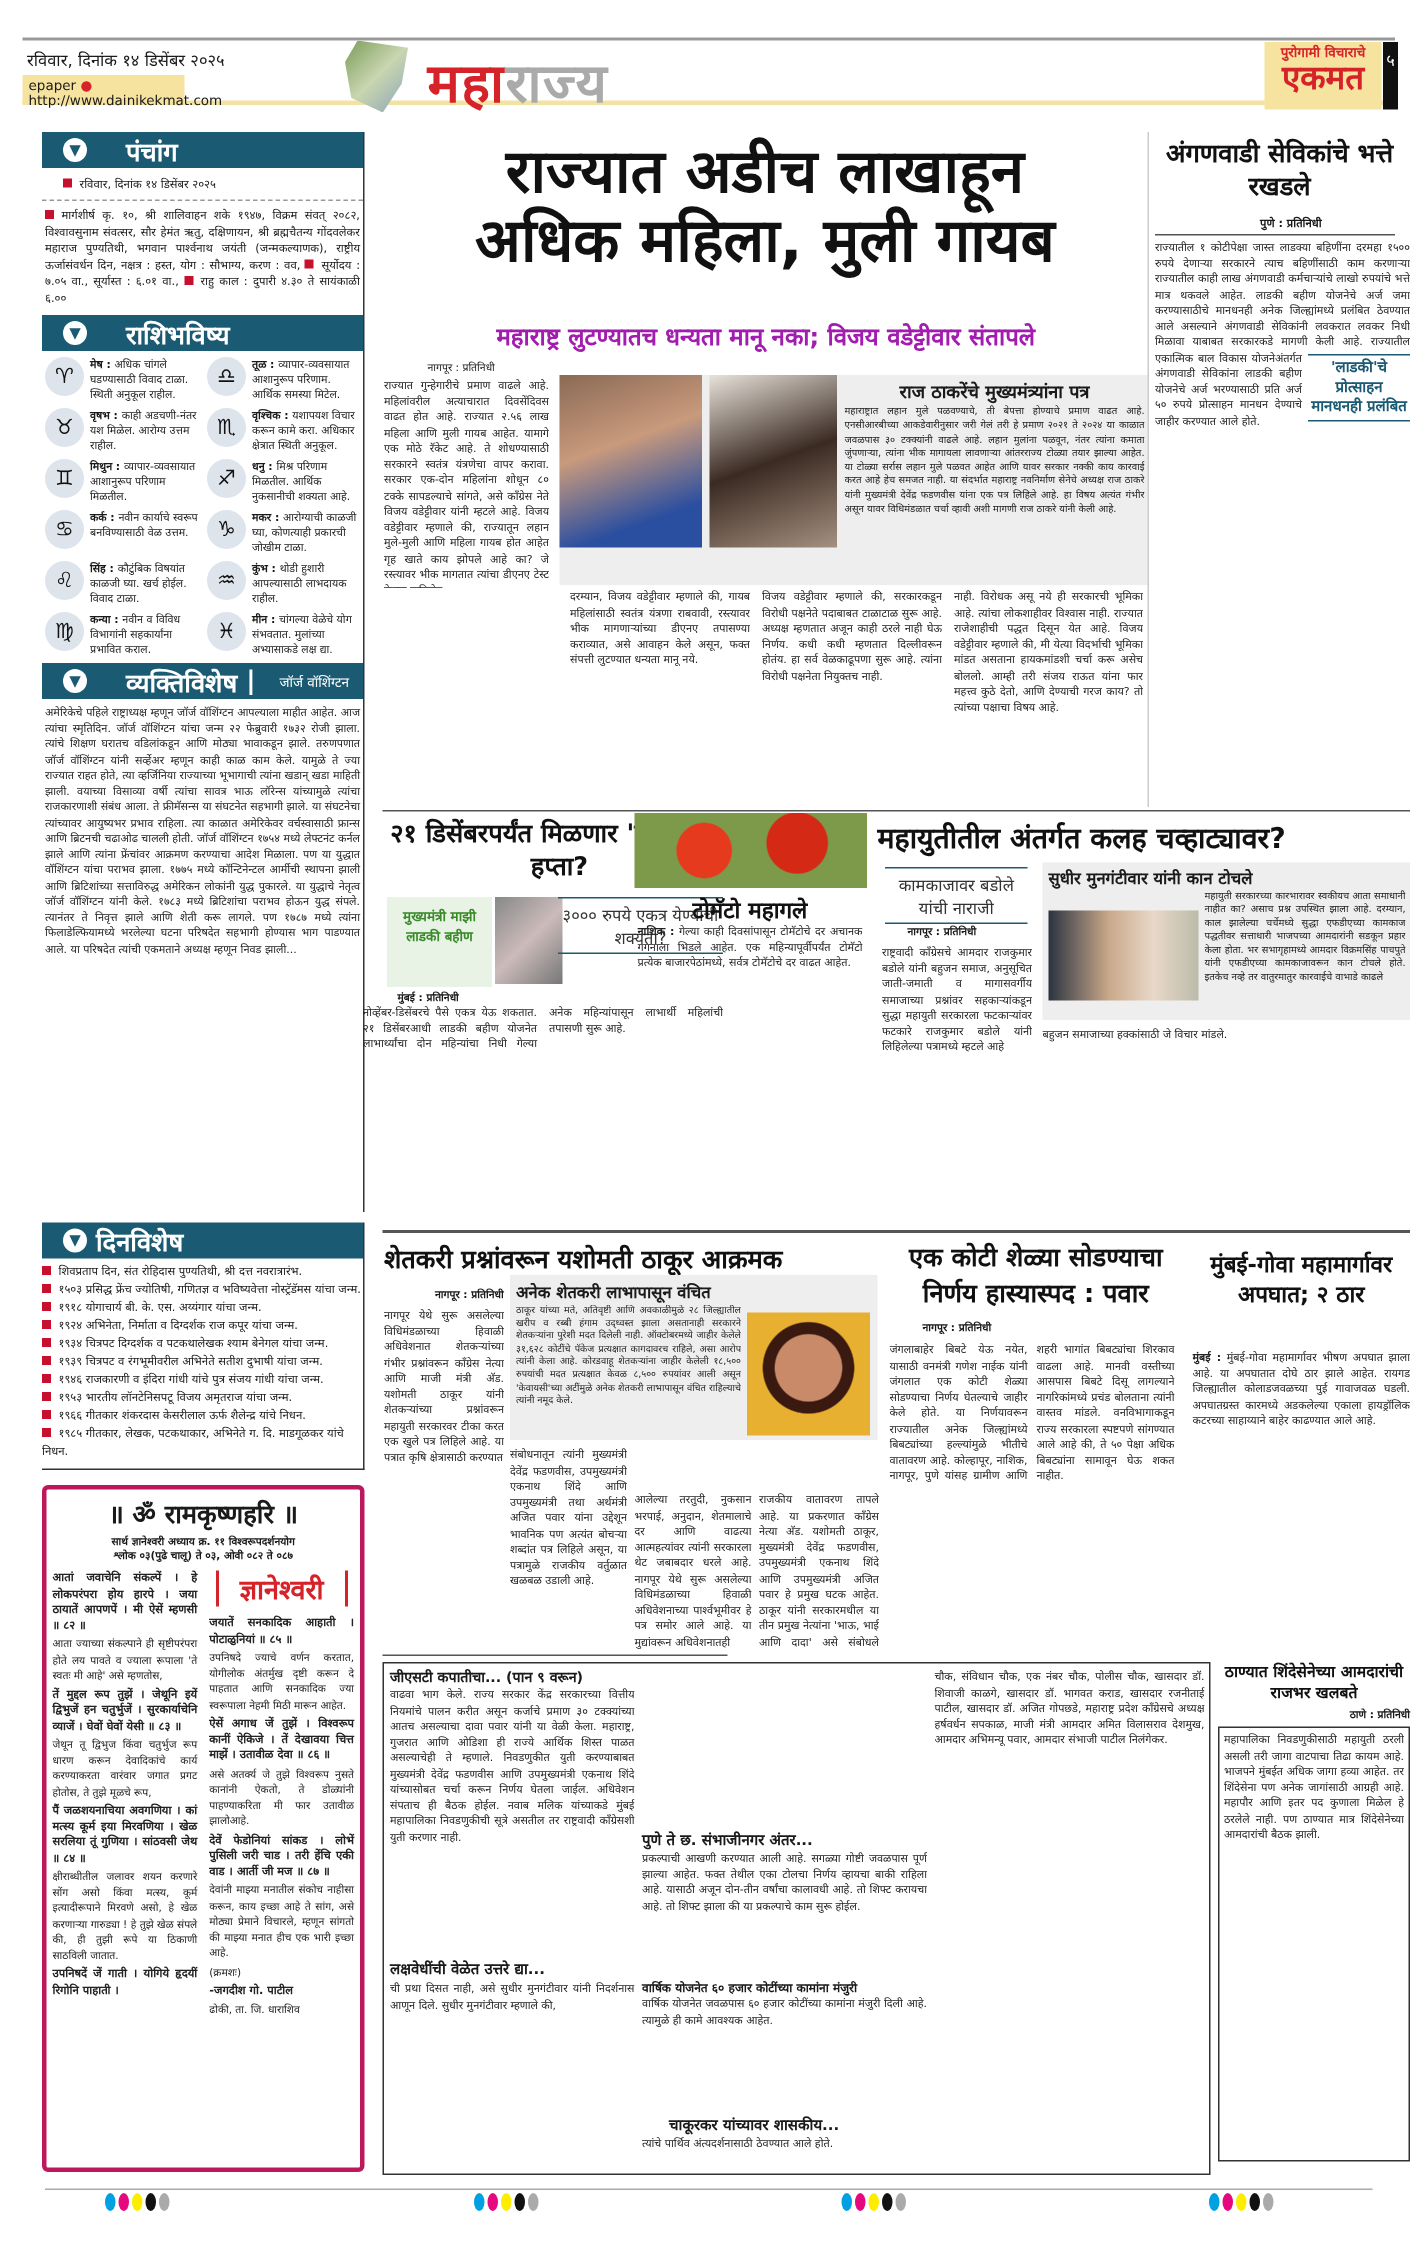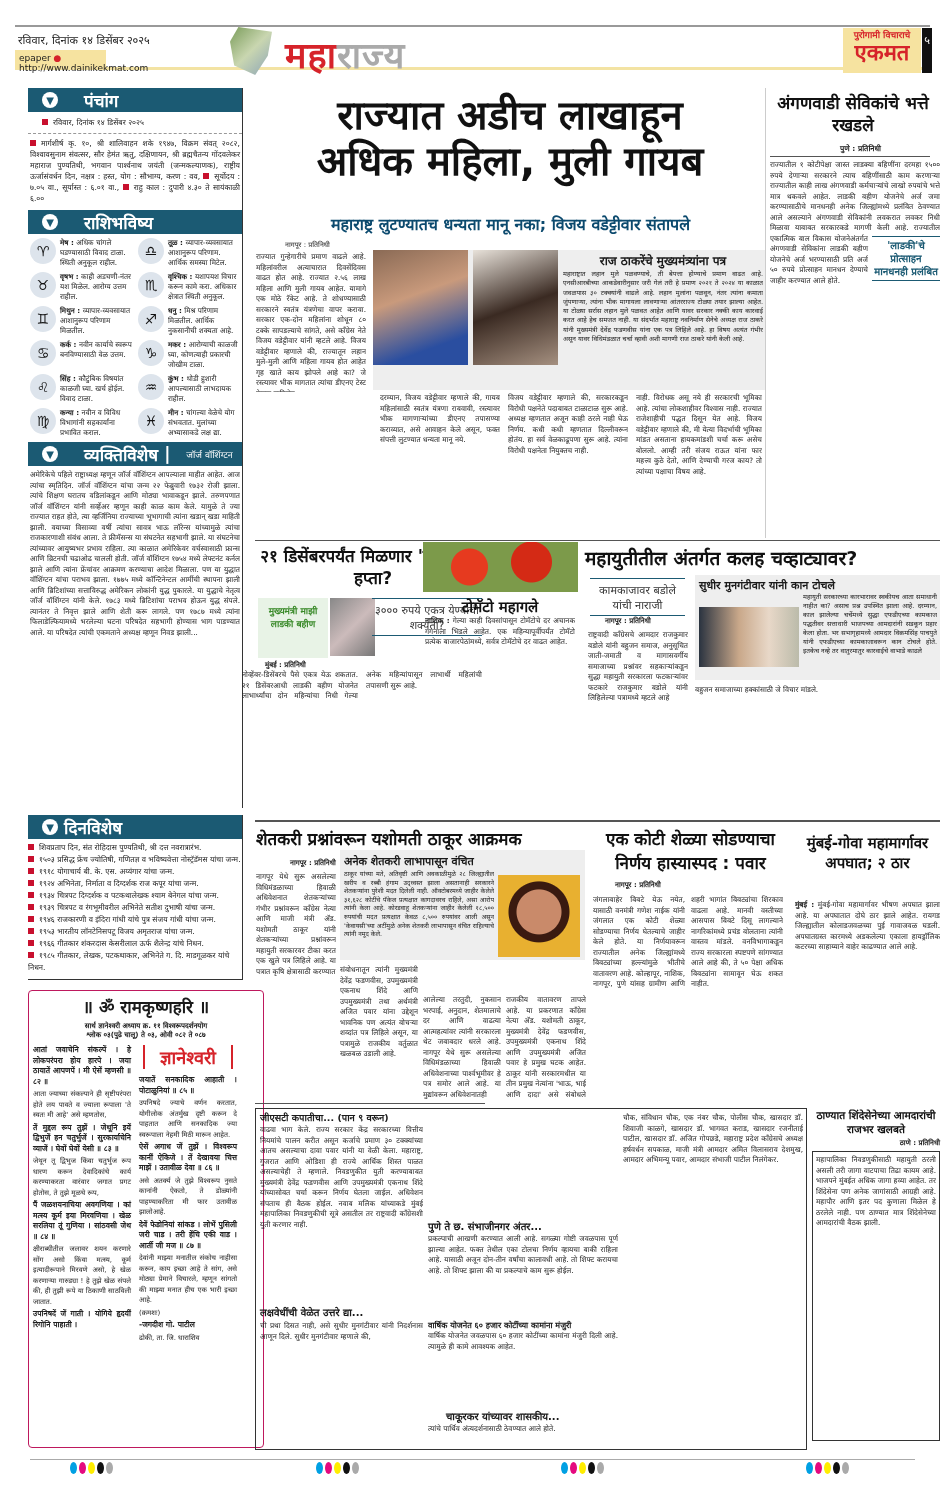--- a/index.html
+++ b/index.html
@@ -1,20 +1,20 @@
 <!DOCTYPE html>
 <html><head>
 <meta charset="utf-8">
 <style>
 *{box-sizing:border-box;margin:0;padding:0}
 body{width:945px;height:1501px;background:#fff;font-family:"DejaVu Sans",sans-serif;color:#1a1a1a;position:relative;overflow:hidden}
 .abs{position:absolute}
 .masthead{left:15px;top:25px;width:915px;height:45px;border-top:2px solid #999;border-bottom:3px solid #f3e3a3}
 .mh-date{left:18px;top:32px;font-size:11px}
-.mh-epaper{left:15px;top:50px;width:91px;height:19px;background:#f6e3a0;font-size:9px;padding:3px 4px}
+.mh-epaper{left:15px;top:50px;width:108px;height:19px;background:#f6e3a0;font-size:9px;padding:3px 4px}
 .mh-title{left:285px;top:30px;font-size:36px;font-weight:bold;color:#d6232a;letter-spacing:1px}
 .mh-title .gray{color:#aaa}
 .mh-map{left:230px;top:27px;width:42px;height:48px;background:linear-gradient(135deg,#7a9c5a,#c9d6b0,#8aa3b8);clip-path:polygon(20% 0,100% 10%,90% 60%,60% 100%,10% 80%,0 30%)}
 .mh-brand{left:843px;top:28px;width:78px;height:45px;background:#f6e3a0;text-align:center}
 .mh-brand .tag{font-size:9px;color:#d6232a;font-weight:bold}
 .mh-brand .name{font-size:22px;color:#d6232a;font-weight:bold;line-height:24px}
 .mh-page{left:922px;top:28px;width:10px;height:45px;background:#111;color:#fff;font-size:11px;text-align:center;padding-top:4px}
 .panel{left:28px;width:215px;border-right:1px solid #333}
 .sec-head{background:#1b5a73;color:#fff;height:24px;display:flex;align-items:center;font-weight:bold;font-size:17px}
 .sec-head .chev{width:16px;height:16px;border-radius:50%;background:#fff;color:#1b5a73;font-size:10px;display:flex;align-items:center;justify-content:center;margin:0 26px 0 14px}
@@ -137,21 +137,21 @@
       <div class="small" style="font-size: 7.6px; line-height: 12px;"><span class="bullet"></span>१९२४ अभिनेता, निर्माता व दिग्दर्शक राज कपूर यांचा जन्म.</div>
       <div class="small" style="font-size: 7.6px; line-height: 12px;"><span class="bullet"></span>१९३४ चित्रपट दिग्दर्शक व पटकथालेखक श्याम बेनेगल यांचा जन्म.</div>
       <div class="small" style="font-size: 7.6px; line-height: 12px;"><span class="bullet"></span>१९३९ चित्रपट व रंगभूमीवरील अभिनेते सतीश दुभाषी यांचा जन्म.</div>
       <div class="small" style="font-size: 7.6px; line-height: 12px;"><span class="bullet"></span>१९४६ राजकारणी व इंदिरा गांधी यांचे पुत्र संजय गांधी यांचा जन्म.</div>
       <div class="small" style="font-size: 7.6px; line-height: 12px;"><span class="bullet"></span>१९५३ भारतीय लॉनटेनिसपटू विजय अमृतराज यांचा जन्म.</div>
       <div class="small" style="font-size: 7.6px; line-height: 12px;"><span class="bullet"></span>१९६६ गीतकार शंकरदास केसरीलाल ऊर्फ शैलेन्द्र यांचे निधन.</div>
       <div class="small" style="font-size: 7.6px; line-height: 12px;"><span class="bullet"></span>१९८५ गीतकार, लेखक, पटकथाकार, अभिनेते ग. दि. माडगूळकर यांचे निधन.</div>
     </div>
 </div>
 
-<div class="abs" style="left:28px;top:990px;width:236px;height:458px;border:1px solid #be185d;border-radius:4px">
+<div class="abs" style="left:28px;top:990px;width:215px;height:458px;border:3px solid #be185d;border-radius:4px">
   <div style="text-align:center;font-size:17px;font-weight:bold;padding-top:4px">॥ ॐ रामकृष्णहरि ॥</div>
   <div style="text-align:center;font-size:7px;font-weight:bold;margin-top:3px">सार्थ ज्ञानेश्वरी अध्याय क्र. ११ विश्वरूपदर्शनयोग</div>
   <div style="text-align:center;font-size:7px;font-weight:bold">श्लोक ०३(पुढे चालू) ते ०३, ओवी ०८२ ते ०८७</div>
   <div style="display:flex;gap:8px;padding:6px 4px">
     <div id="rk-col1" style="width:98px">
         <div class="text-block" style="font-size: 7.6px; font-weight: bold; margin-bottom: 2px;">आतां जवाचेनि संकल्पें । हे लोकपरंपरा होय हारपे । जया ठायातें आपणपें । मी ऐसें म्हणसी ॥ ८२ ॥</div>
         <div class="text-block" style="font-size: 7px; margin-bottom: 2px;">आता ज्याच्या संकल्पाने ही सृष्टीपरंपरा होते लय पावते व ज्याला रूपाला 'ते स्वतः मी आहे' असे म्हणतोस,</div>
         <div class="text-block" style="font-size: 7.6px; font-weight: bold; margin-bottom: 2px;">तें मुद्दल रूप तुझें । जेथूनि इयें द्विभुजें हन चतुर्भुजें । सुरकार्याचेनि व्याजें । घेवों घेवों येसी ॥ ८३ ॥</div>
         <div class="text-block" style="font-size: 7px; margin-bottom: 2px;">जेथून तू द्विभुज किंवा चतुर्भुज रूप धारण करून देवादिकांचे कार्य करण्याकरता वारंवार जगात प्रगट होतोस, ते तुझे मूळचे रूप,</div>
         <div class="text-block" style="font-size: 7.6px; font-weight: bold; margin-bottom: 2px;">पैं जळशयनाचिया अवगणिया । कां मत्स्य कूर्म इया मिरवणिया । खेळ सरलिया तूं गुणिया । सांठवसी जेथ ॥ ८४ ॥</div>
@@ -172,21 +172,21 @@
           <div class="text-block" style="font-size: 7px; margin-bottom: 2px;">ढोकी, ता. जि. धाराशिव</div>
         </div>
     </div>
   </div>
 </div>
 
 <div class="abs headline" style="left:260px;top:92px;width:500px;text-align:center;font-size:40px;line-height:46px">
   <div>राज्यात अडीच लाखाहून</div>
   <div>अधिक महिला, मुली गायब</div>
 </div>
-<div class="abs" style="left:258px;top:213px;width:505px;text-align:center;font-size:16px;font-weight:bold;color:#0c4a6e">महाराष्ट्र लुटण्यातच धन्यता मानू नका; विजय वडेट्टीवार संतापले</div>
+<div class="abs" style="left:258px;top:213px;width:505px;text-align:center;font-size:16px;font-weight:bold;color:#a21caf">महाराष्ट्र लुटण्यातच धन्यता मानू नका; विजय वडेट्टीवार संतापले</div>
 <div class="abs small" style="left:285px;top:240px;font-size:7px">नागपूर : प्रतिनिधी</div>
 <div class="abs text-block" style="left:256px;top:252px;width:110px;height:140px;overflow:hidden">राज्यात गुन्हेगारीचे प्रमाण वाढले आहे. महिलांवरील अत्याचारात दिवसेंदिवस वाढत होत आहे. राज्यात २.५६ लाख महिला आणि मुली गायब आहेत. यामागे एक मोठे रॅकेट आहे. ते शोधण्यासाठी सरकारने स्वतंत्र यंत्रणेचा वापर करावा. सरकार एक-दोन महिलांना शोधून ८० टक्के सापडल्याचे सांगते, असे काँग्रेस नेते विजय वडेट्टीवार यांनी म्हटले आहे. विजय वडेट्टीवार म्हणाले की, राज्यातून लहान मुले-मुली आणि महिला गायब होत आहेत गृह खाते काय झोपले आहे का? जे रस्त्यावर भीक मागतात त्यांचा डीएनए टेस्ट केल्या पाहिजेत.</div>
 <div class="abs" style="left:373px;top:250px;width:393px;height:140px;background:#eeeeee">
   <div class="photo abs" style="left:0;top:0;width:95px;height:115px;background:linear-gradient(160deg,#8a6a55,#c99a7c 40%,#2a4ea0 80%)"></div>
   <div class="photo abs" style="left:100px;top:0;width:85px;height:115px;background:linear-gradient(160deg,#e8e2da,#3a2a22 50%,#a59080)"></div>
   <div class="abs" style="left:190px;top:2px;width:200px;text-align:center;font-weight:bold;font-size:12px">राज ठाकरेंचे मुख्यमंत्र्यांना पत्र</div>
   <div class="abs text-block" style="left:190px;top:20px;width:200px;height:115px;overflow:hidden;font-size:6.5px;line-height:9.3px">महाराष्ट्रात लहान मुले पळवण्याचे, ती बेपत्ता होण्याचे प्रमाण वाढत आहे. एनसीआरबीच्या आकडेवारीनुसार जरी गेलं तरी हे प्रमाण २०२१ ते २०२४ या काळात जवळपास ३० टक्क्यांनी वाढले आहे. लहान मुलांना पळवून, नंतर त्यांना कमाता जुंपणाऱ्या, त्यांना भीक मागायला लावणाऱ्या आंतरराज्य टोळ्या तयार झाल्या आहेत. या टोळ्या सर्रास लहान मुले पळवत आहेत आणि यावर सरकार नक्की काय कारवाई करत आहे हेच समजत नाही. या संदर्भात महाराष्ट्र नवनिर्माण सेनेचे अध्यक्ष राज ठाकरे यांनी मुख्यमंत्री देवेंद्र फडणवीस यांना एक पत्र लिहिले आहे. हा विषय अत्यंत गंभीर असून यावर विधिमंडळात चर्चा व्हावी अशी मागणी राज ठाकरे यांनी केली आहे.</div>
 </div>
 <div class="abs text-block" style="left:380px;top:393px;width:120px;height:138px;overflow:hidden">दरम्यान, विजय वडेट्टीवार म्हणाले की, गायब महिलांसाठी स्वतंत्र यंत्रणा राबवावी, रस्त्यावर भीक मागणाऱ्यांच्या डीएनए तपासण्या कराव्यात, असे आवाहन केले असून, फक्त संपत्ती लुटण्यात धन्यता मानू नये.</div>
 <div class="abs text-block" style="left:508px;top:393px;width:120px;height:138px;overflow:hidden">विजय वडेट्टीवार म्हणाले की, सरकारकडून विरोधी पक्षनेते पदाबाबत टाळाटाळ सुरू आहे. अध्यक्ष म्हणतात अजून काही ठरले नाही घेऊ निर्णय. कधी कधी म्हणतात दिल्लीवरून होतंय. हा सर्व वेळकाढूपणा सुरू आहे. त्यांना विरोधी पक्षनेता नियुक्तच नाही.</div>

